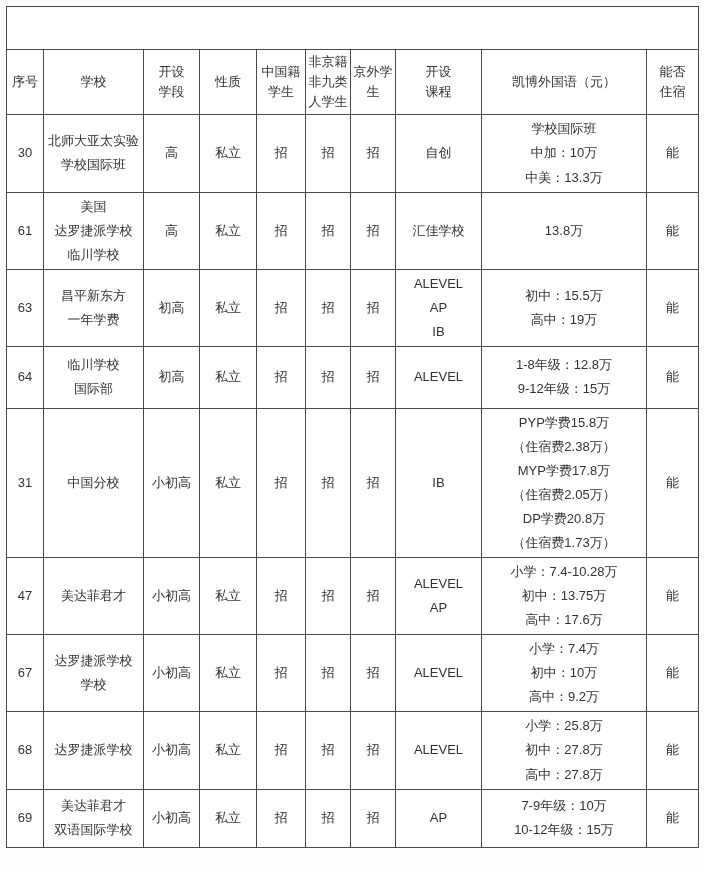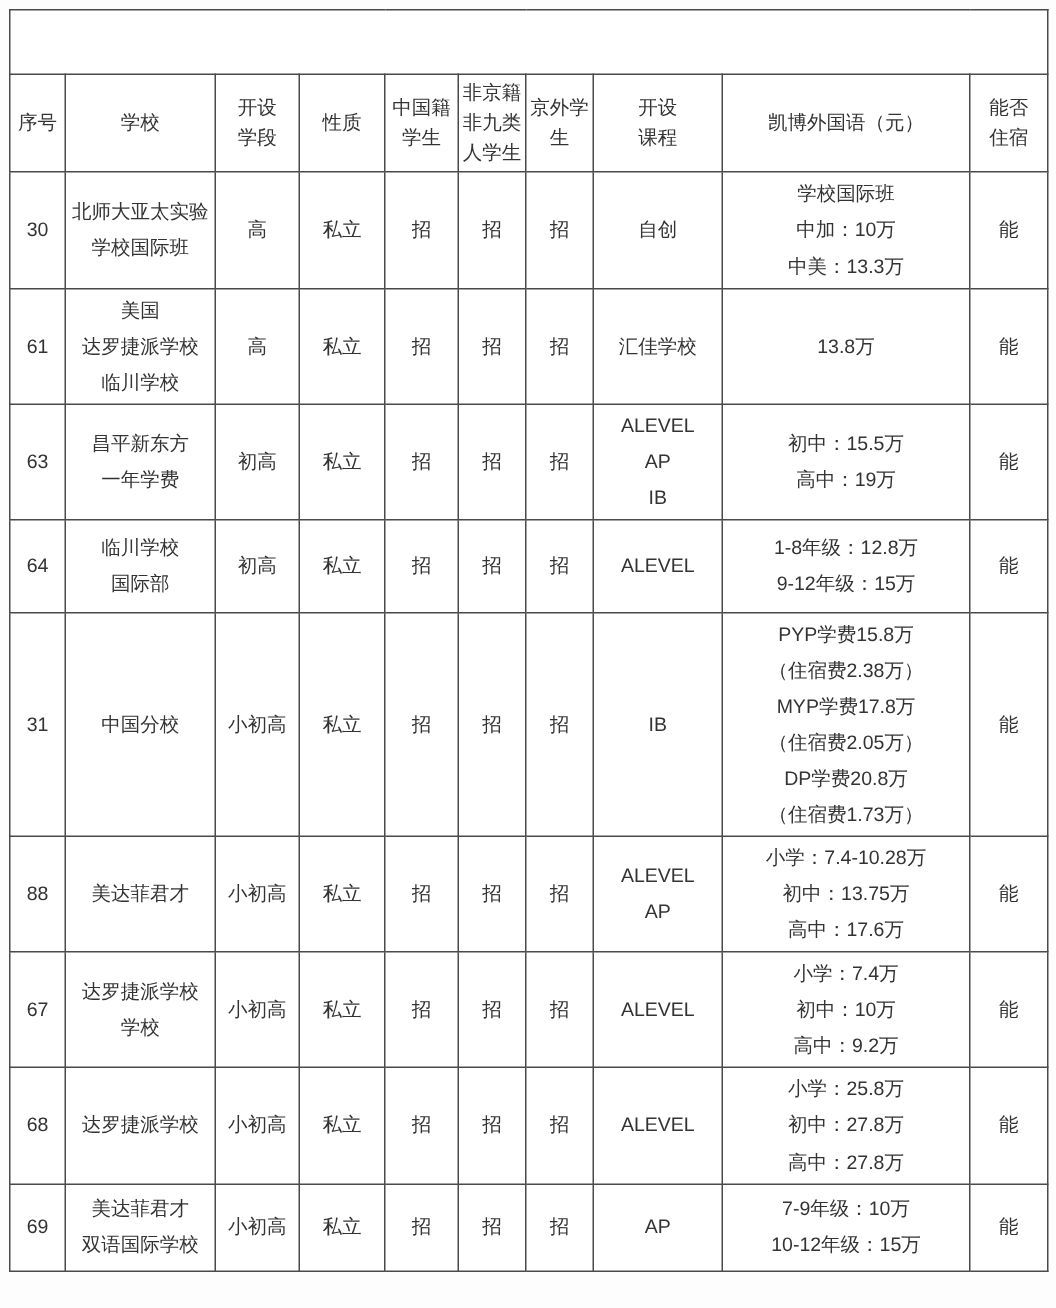--- a/index.html
+++ b/index.html
@@ -169,21 +169,21 @@
         <td>PYP学费15.8万
 （住宿费2.38万）
 MYP学费17.8万
 （住宿费2.05万）
 DP学费20.8万
 （住宿费1.73万）</td>
         <td>能</td>
       </tr>
 
       <tr style="height:70px">
-        <td>88</td>
+        <td>47</td>
         <td>美达菲君才</td>
         <td>小初高</td>
         <td>私立</td>
         <td>招</td>
         <td>招</td>
         <td>招</td>
         <td>ALEVEL
 AP</td>
         <td>小学：7.4-10.28万
 初中：13.75万

